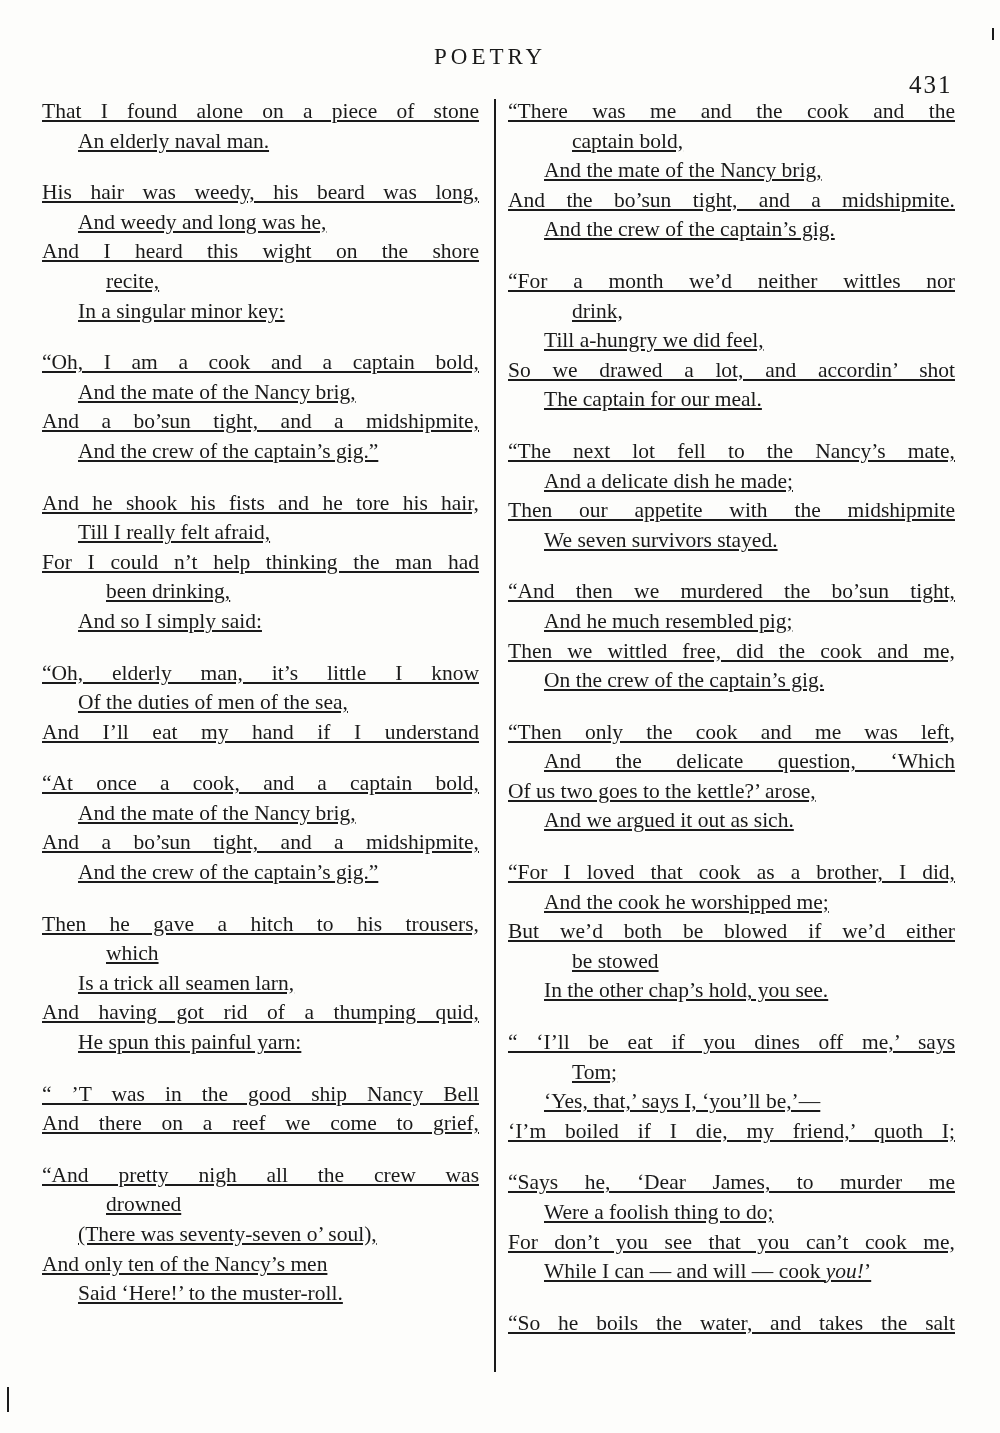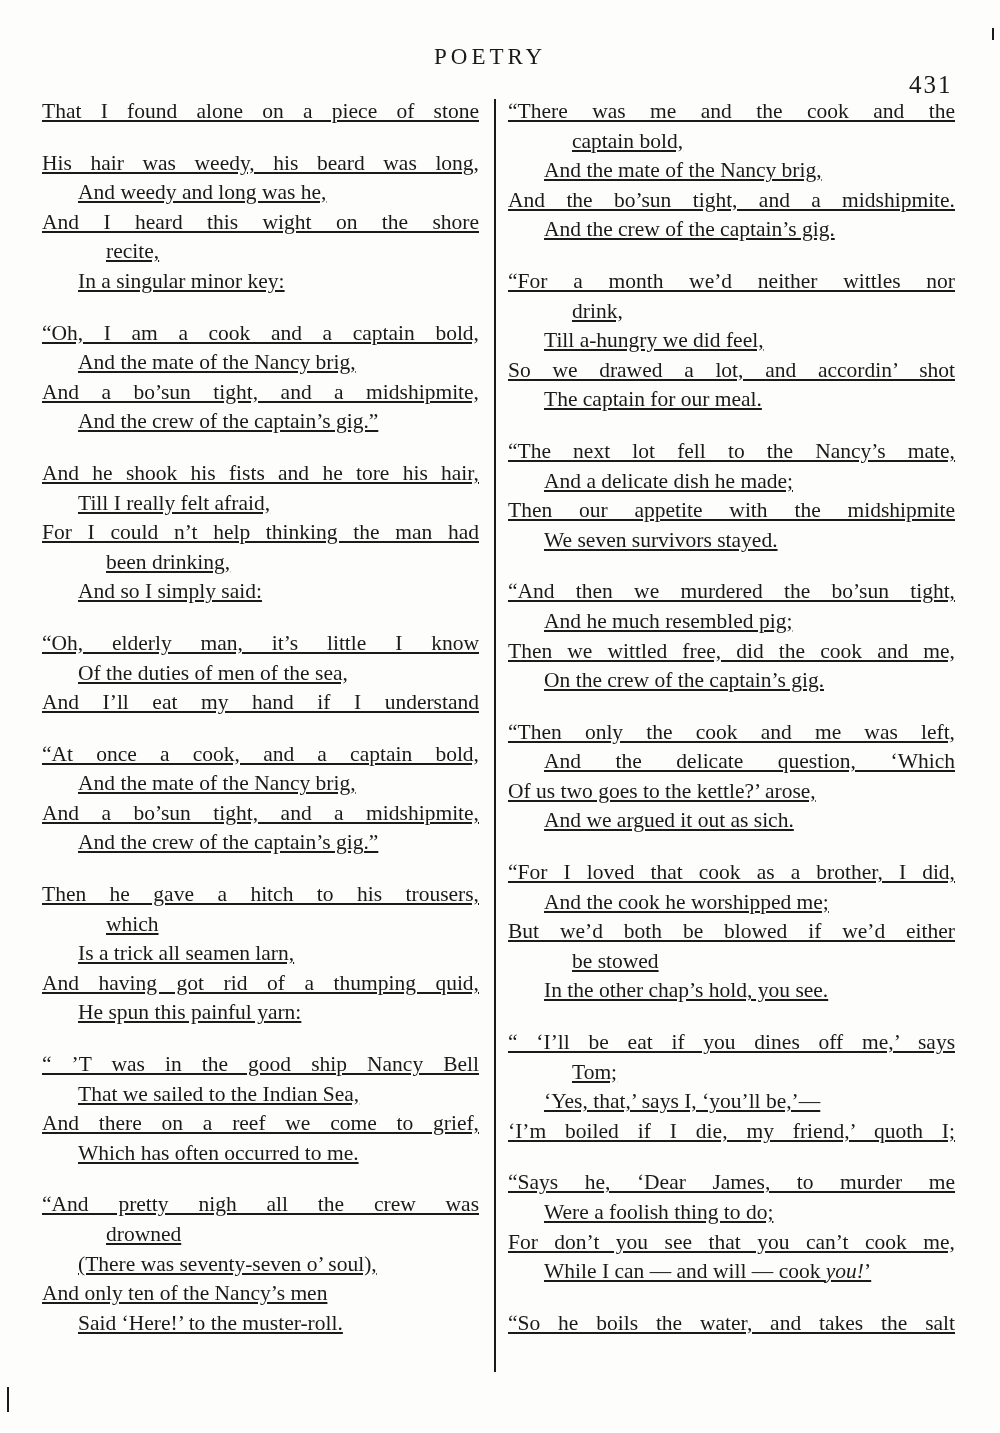--- a/index.html
+++ b/index.html
@@ -41,20 +41,21 @@
 </head>
 <body>
 
 <div class="page" style="--ink: #1a1a1a; --paper: #fdfdfb;">
   <span class="head-title">POETRY</span>
   <span class="page-number">431</span>
   <div class="divider"></div>
   <div class="col col-left">
       <div class="stanza">
         <div class="line j">That I found alone on a piece of stone</div>
+        <div class="line i1">An elderly naval man.</div>
       </div>
       <div class="stanza">
         <div class="line j">His hair was weedy, his beard was long,</div>
         <div class="line i1">And weedy and long was he,</div>
         <div class="line j">And I heard this wight on the shore</div>
         <div class="line i2">recite,</div>
         <div class="line i1">In a singular minor key:</div>
       </div>
       <div class="stanza">
         <div class="line j">“Oh, I am a cook and a captain bold,</div>
@@ -82,23 +83,21 @@
       </div>
       <div class="stanza">
         <div class="line j">Then he gave a hitch to his trousers,</div>
         <div class="line i2">which</div>
         <div class="line i1">Is a trick all seamen larn,</div>
         <div class="line j">And having got rid of a thumping quid,</div>
         <div class="line i1">He spun this painful yarn:</div>
       </div>
       <div class="stanza">
         <div class="line j">“ ’T was in the good ship Nancy Bell</div>
-        <div class="line i1">That we sailed to the Indian Sea,</div>
         <div class="line j">And there on a reef we come to grief,</div>
-        <div class="line i1">Which has often occurred to me.</div>
       </div>
       <div class="stanza">
         <div class="line j">“And pretty nigh all the crew was</div>
         <div class="line i2">drowned</div>
         <div class="line i1">(There was seventy-seven o’ soul),</div>
         <div class="line">And only ten of the Nancy’s men</div>
         <div class="line i1">Said ‘Here!’ to the muster-roll.</div>
       </div>
     </div>
   <div class="col col-right">

